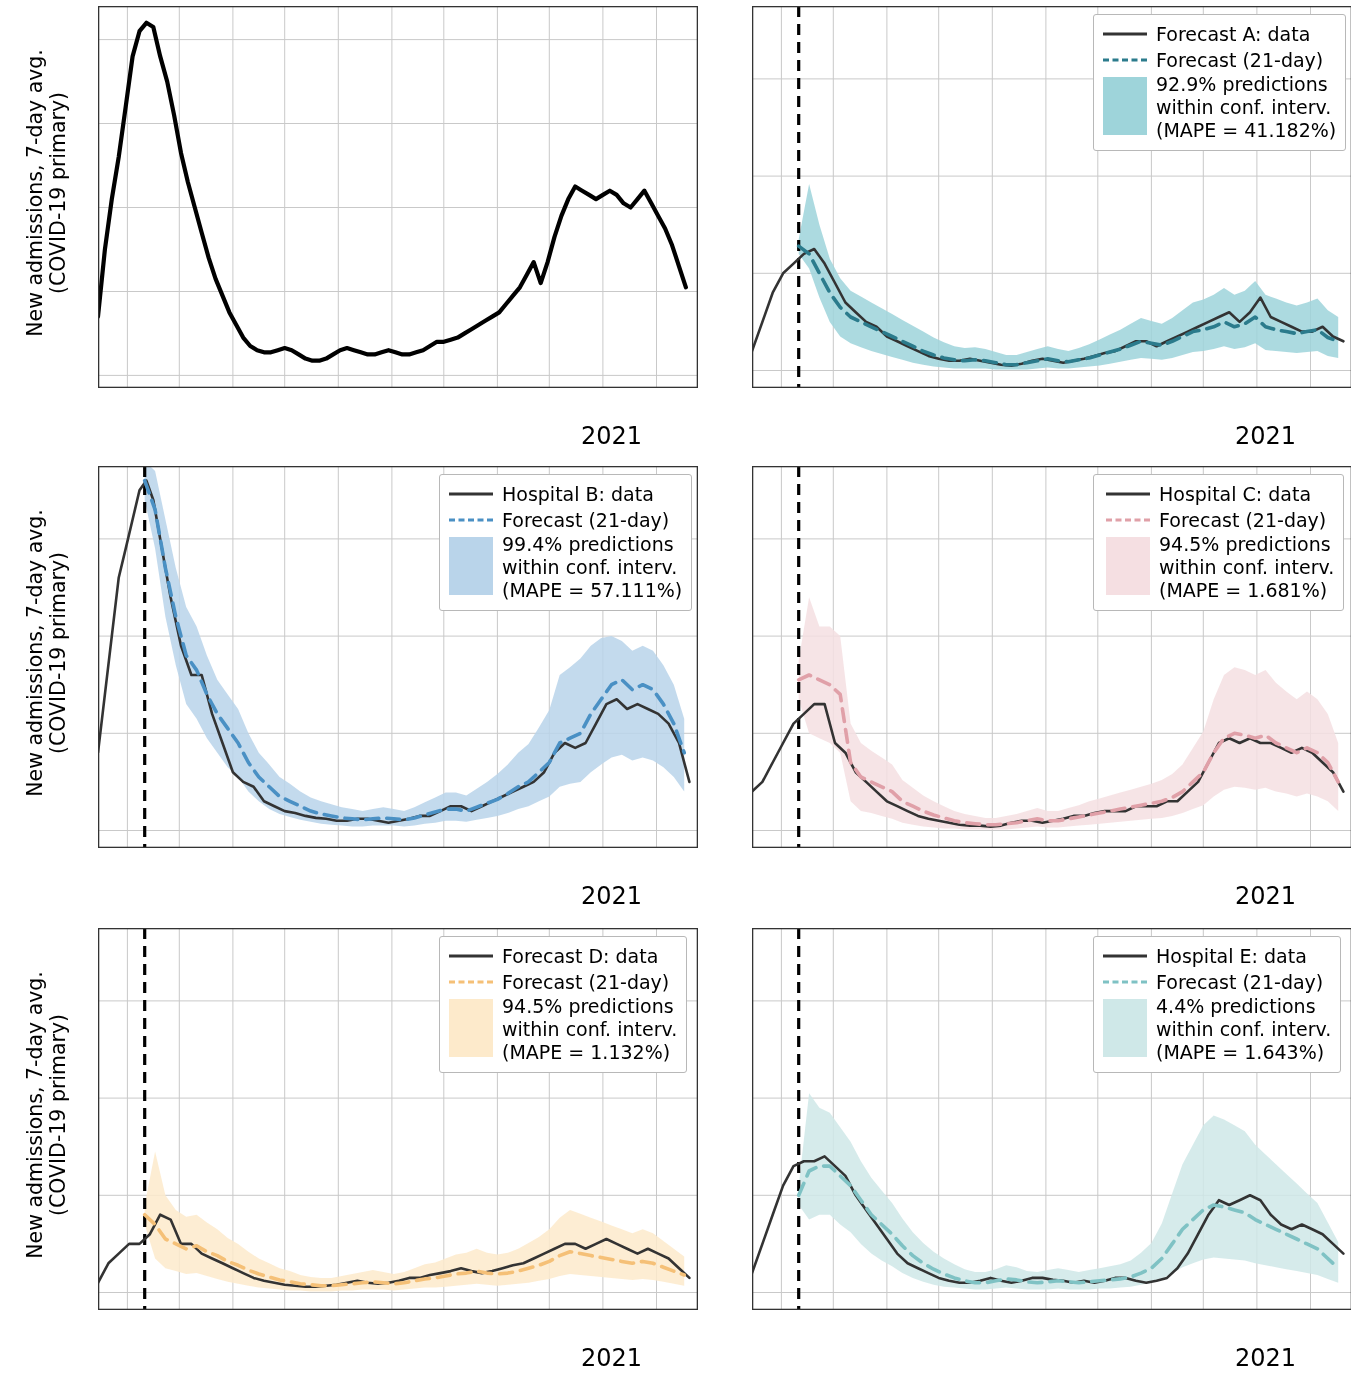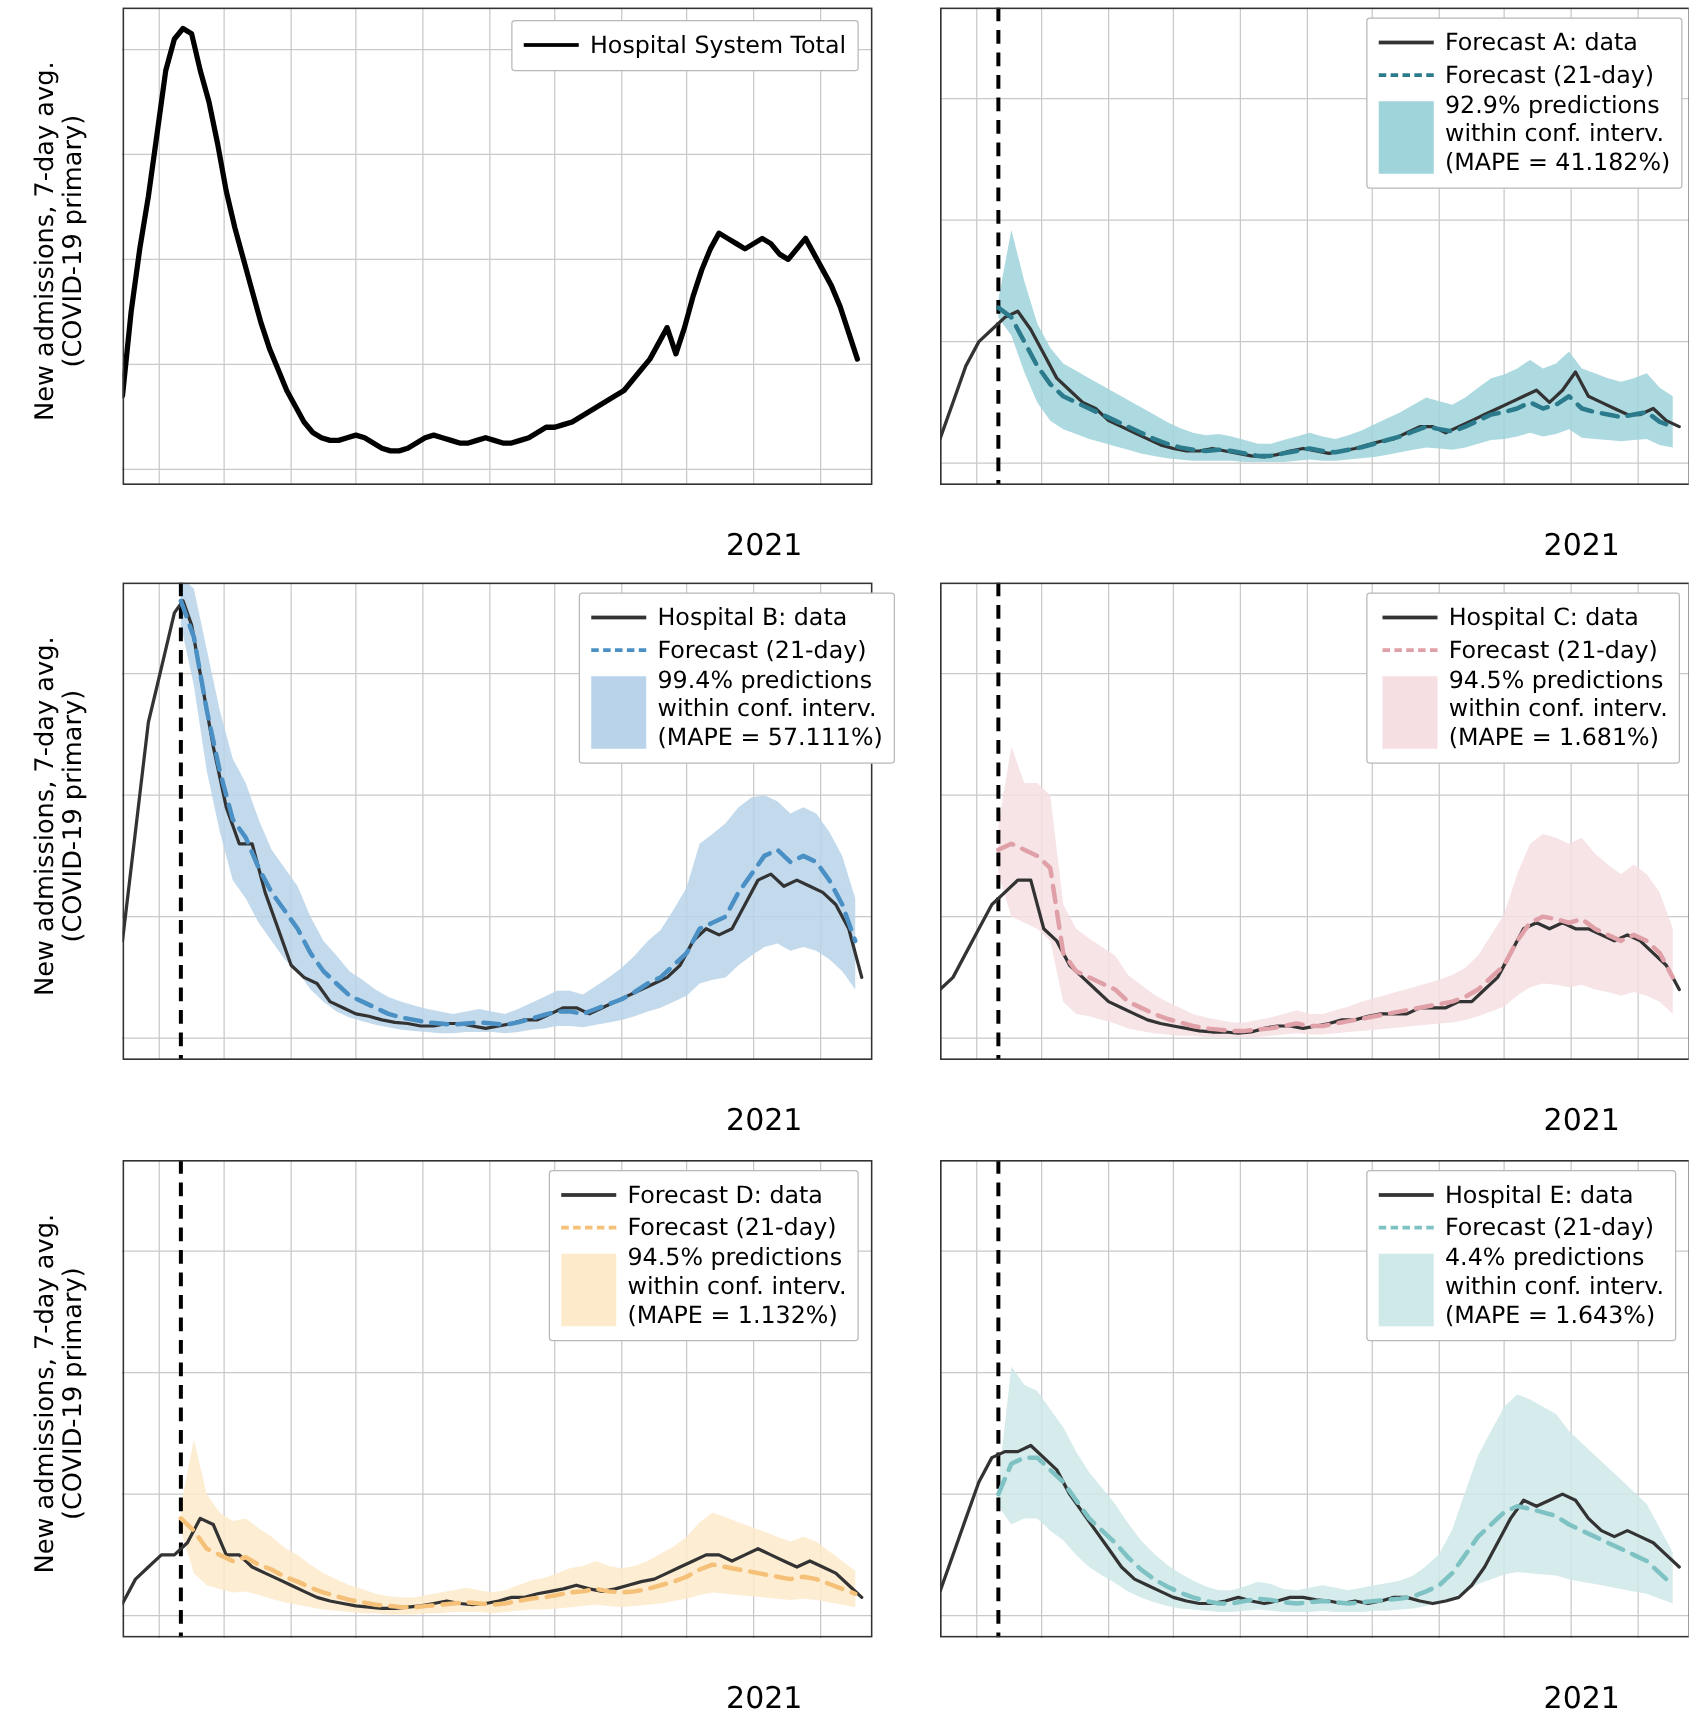--- a/index.html
+++ b/index.html
@@ -87,21 +87,21 @@
     top: 50%;
     width: 44px;
     height: 19px;
     transform: translateY(-50%);
   }
   .legend-label {
     white-space: nowrap;
   }
   .legend-multi {
     display: flex;
-    align-items: flex-end;
+    align-items: flex-start;
   }
   .legend-multi .legend-text-block {
     line-height: 1.22;
     white-space: nowrap;
   }
   .xtick-year {
     position: absolute;
     font-size: 24px;
   }
 </style>
@@ -165,28 +165,20 @@
             <line x1="0" y1="201.5" x2="-6" y2="201.5" stroke="#333333" stroke-width="1.6"></line>
             <text x="-12" y="208.5" font-family="DejaVu Sans, sans-serif" font-size="20.5" fill="#000" text-anchor="end">40</text>
             <line x1="0" y1="117.5" x2="-6" y2="117.5" stroke="#333333" stroke-width="1.6"></line>
             <text x="-12" y="124.5" font-family="DejaVu Sans, sans-serif" font-size="20.5" fill="#000" text-anchor="end">60</text>
             <line x1="0" y1="33.6" x2="-6" y2="33.6" stroke="#333333" stroke-width="1.6"></line>
             <text x="-12" y="40.6" font-family="DejaVu Sans, sans-serif" font-size="20.5" fill="#000" text-anchor="end">80</text>
           </g>
         </svg>
       </div>
       <div class="xtick-year" style="left: 482.899px; top: 416px;">2021</div>
-      <div class="legend-box" style="left: 311px; top: 10px;">
-        <div class="legend-row">
-        <span class="legend-key">
-            <span class="solidline" style="border-top-color:#000000"></span>
-          </span>
-        <span class="legend-label">Hospital System Total</span>
-      </div>
-      </div>
     </div>
     <div class="panel" style="left: 752px; top: 6px; width: 600px; height: 382px; overflow: visible;">
       <div class="plot-wrap" style="overflow:visible">
         <svg width="600" height="382" viewBox="0 0 600 382">
           <rect x="0" y="0" width="600" height="382" fill="#ffffff" stroke="none"></rect>
           <g>
             <line x1="29.4" y1="0" x2="29.4" y2="382" stroke="#c9c9c9" stroke-width="1"></line>
             <line x1="81.3" y1="0" x2="81.3" y2="382" stroke="#c9c9c9" stroke-width="1"></line>
             <line x1="134.9" y1="0" x2="134.9" y2="382" stroke="#c9c9c9" stroke-width="1"></line>
             <line x1="186.7" y1="0" x2="186.7" y2="382" stroke="#c9c9c9" stroke-width="1"></line>
@@ -325,21 +317,21 @@
             <line x1="0" y1="267.3" x2="-6" y2="267.3" stroke="#333333" stroke-width="1.6"></line>
             <text x="-12" y="274.3" font-family="DejaVu Sans, sans-serif" font-size="20.5" fill="#000" text-anchor="end">10</text>
             <line x1="0" y1="170.1" x2="-6" y2="170.1" stroke="#333333" stroke-width="1.6"></line>
             <text x="-12" y="177.1" font-family="DejaVu Sans, sans-serif" font-size="20.5" fill="#000" text-anchor="end">20</text>
             <line x1="0" y1="72.9" x2="-6" y2="72.9" stroke="#333333" stroke-width="1.6"></line>
             <text x="-12" y="79.9" font-family="DejaVu Sans, sans-serif" font-size="20.5" fill="#000" text-anchor="end">30</text>
           </g>
         </svg>
       </div>
       <div class="xtick-year" style="left: 482.899px; top: 416px;">2021</div>
-      <div class="legend-box" style="left: 341px; top: 8px; margin-left: 24px;">
+      <div class="legend-box" style="left: 341px; top: 8px;">
         <div class="legend-row">
         <span class="legend-key">
             <span class="solidline" style="border-top-color:#333333"></span>
           </span>
         <span class="legend-label">Hospital B: data</span>
       </div>
         <div class="legend-row">
         <span class="legend-key">
             <span class="dashline" style="border-top-color:#4a90c4"></span>
           </span>

